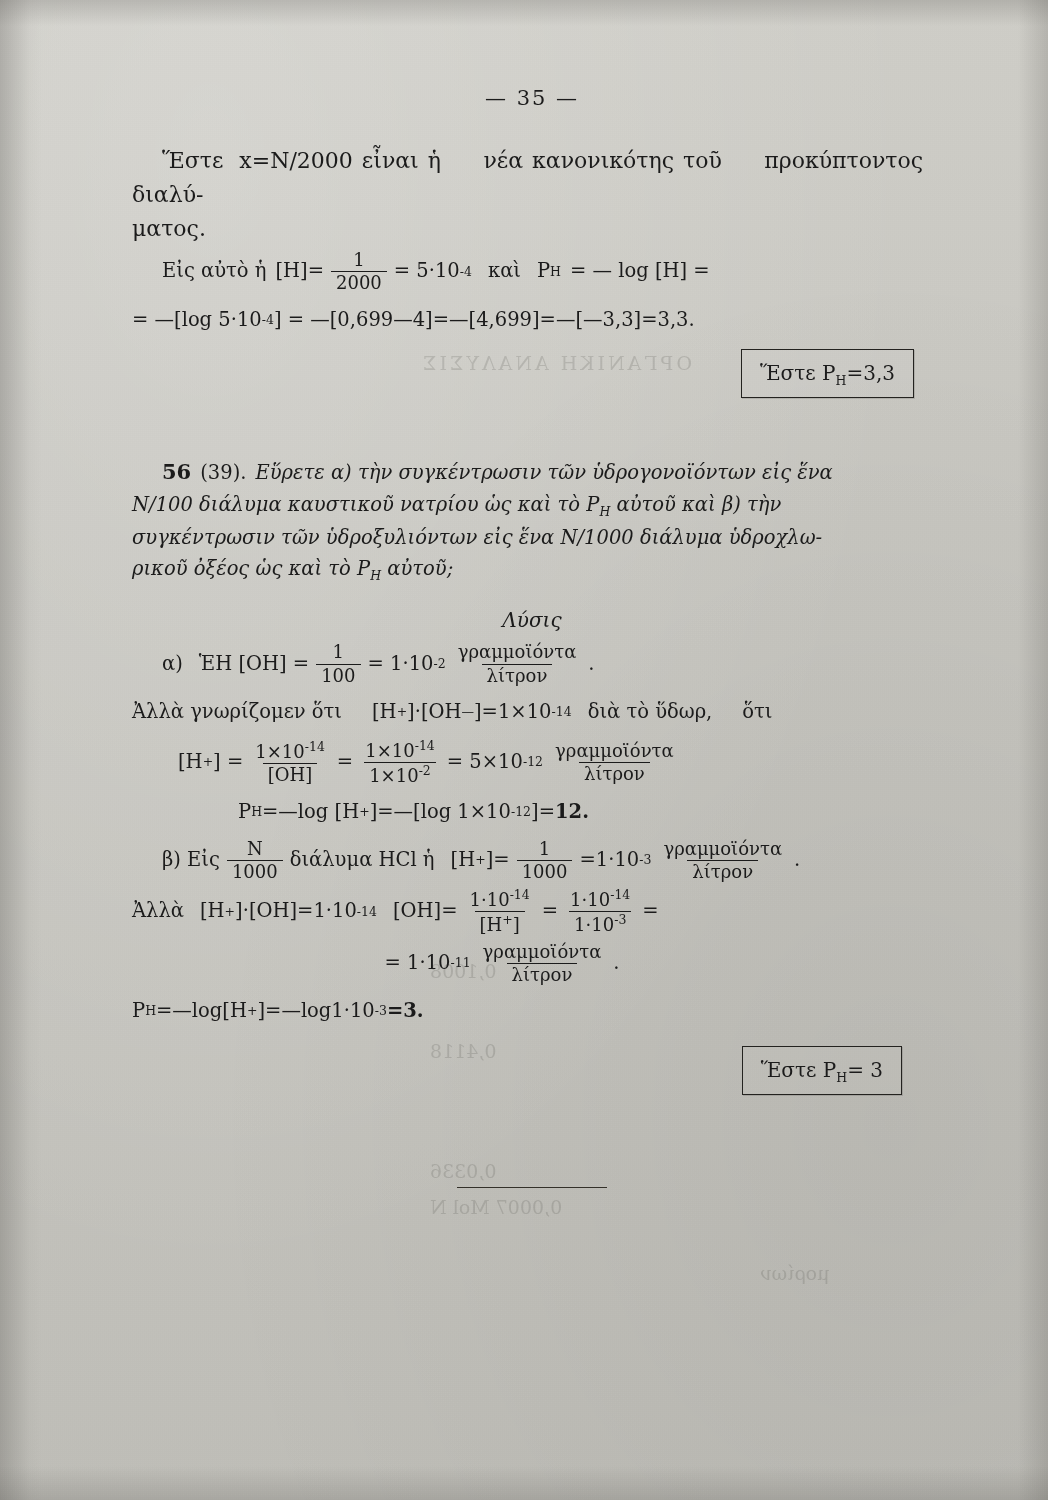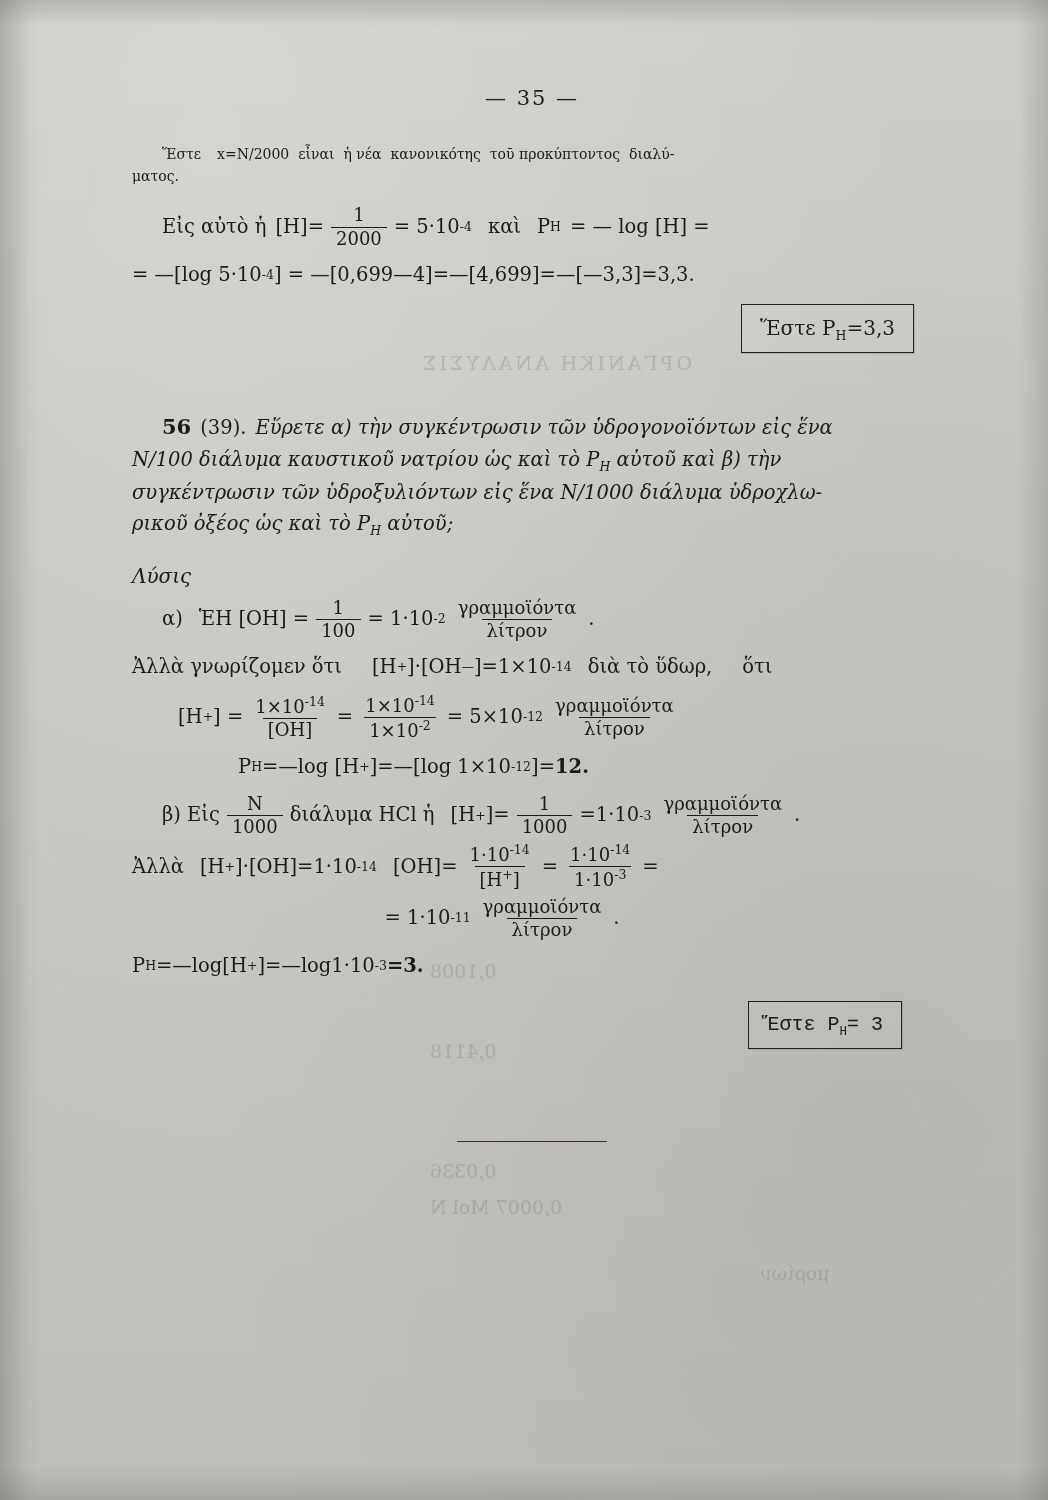--- a/index.html
+++ b/index.html
@@ -76,21 +76,21 @@
   }
 
   .page-number {
     text-align: center;
     font-size: 21px;
     letter-spacing: 2px;
     margin-bottom: 34px;
   }
 
   .para {
-    font-size: 14px;
+    font-size: 22px;
     line-height: 1.55;
     text-align: justify;
   }
 
   .eqline {
     font-size: 19.5px;
     line-height: 2.1;
     margin-top: 6px;
     display: flex;
     align-items: center;
@@ -119,38 +119,38 @@
     font-size: 20px;
     background: rgba(255,255,255,0.05);
     box-shadow: 1px 1px 0 rgba(0,0,0,0.12);
   }
   .box-row {
     display: flex;
     justify-content: flex-end;
     margin-top: 8px;
     padding-right: 18px;
   }
-  .box-row.lower { padding-right: 30px; font-family: Liberation Mono, monospace; }
+  .box-row.lower { padding-right: 30px; }
 
   .problem {
     margin-top: 57px;
     font-size: 19.5px;
     line-height: 1.62;
     text-align: justify;
     font-style: italic;
   }
   .problem .pnum {
     font-style: normal;
     font-weight: bold;
     font-size: 21px;
   }
   .problem .pref { font-style: normal; }
 
   .lysis {
-    text-align: left;
+    text-align: center;
     font-style: italic;
     font-size: 20px;
     margin: 22px 0 10px;
   }
   .sp { display: inline-block; width: 16px; }
   .sp-s { display: inline-block; width: 9px; }
   .sp-l { display: inline-block; width: 30px; }
 
   .bold { font-weight: bold; }
   .rule {
@@ -179,21 +179,21 @@
 
   <div class="content">
 
     <div class="page-number">— 35 —</div>
 
     <div class="para">
       <span class="sp-l"></span><span>Ἕστε</span><span class="sp"></span><span>x=N/2000</span><span class="sp-s"></span><span>εἶναι</span><span class="sp-s"></span><span>ἡ νέα</span><span class="sp-s"></span><span>κανονικότης</span><span class="sp-s"></span><span>τοῦ προκύπτοντος</span><span class="sp-s"></span><span>διαλύ-</span><br>
       <span>ματος.</span>
     </div>
 
-    <div class="eqline" style="margin-top:18px;">
+    <div class="eqline" style="margin-top:4px;">
       <span class="sp-l"></span>
       <span>Εἰς αὐτὸ ἡ</span>
         <span class="sp-s"></span>
       <span>[H]=</span>
       <span class="frac">
         <span class="num">1</span>
         <span class="den">2000</span>
       </span>
       <span>= 5·10</span>
         <span class="sup">-4</span>

